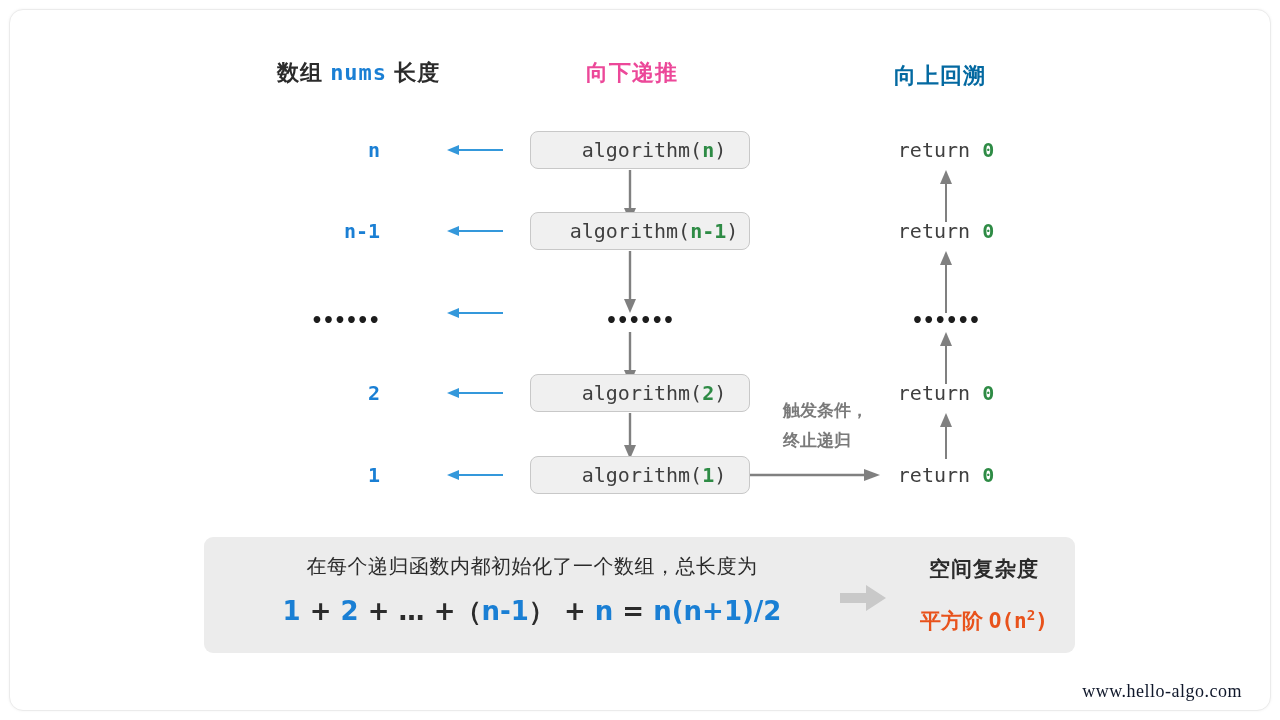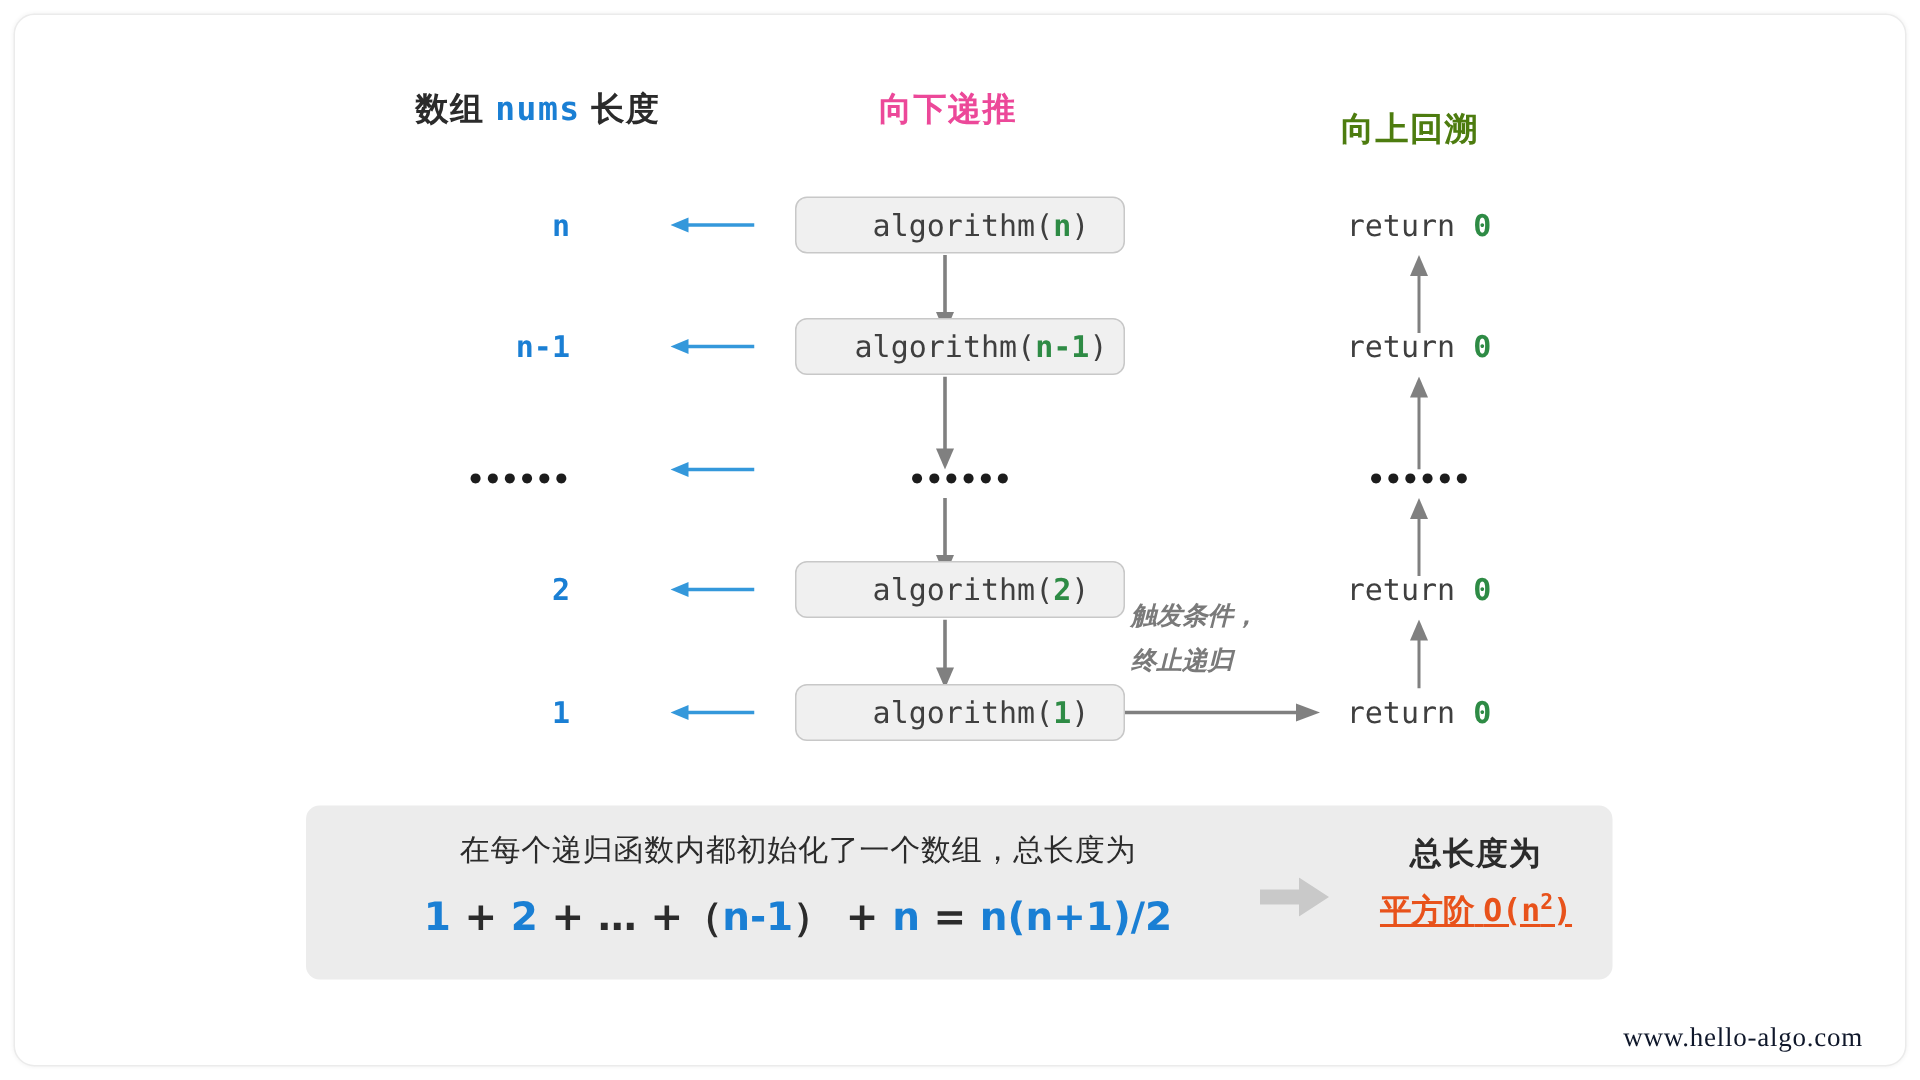--- a/index.html
+++ b/index.html
@@ -35,21 +35,21 @@
   
   .col-head {
     position: absolute;
     font-weight: bold;
     font-size: 22px;
     letter-spacing: 1px;
     white-space: nowrap;
   }
   .head-left  { left: 277px; top: 58px; color: #2b2b2b; text-align: center; }
   .head-mid   { left: 586px; top: 58px; color: #ec4899; }
-  .head-right { left: 894px; top: 71px; color: #4d7c0f; }
+  .head-right { left: 894px; top: 61px; color: #0369a1; }
   .head-left .mono-blue {
     font-family: "DejaVu Sans Mono", monospace;
     color: #1a7fd4;
     font-weight: bold;
   }
 
   
   .size-label {
     position: absolute;
     width: 120px;
@@ -155,28 +155,27 @@
     left: 750px;
     top: 475px;
     width: 130px;
     height: 16px;
     transform: translateY(-50%);
   }
 
   
   .trigger-note {
     position: absolute;
-    left: 754px;
+    left: 783px;
     top: 396px;
     font-weight: bold;
     font-size: 17px;
     color: #7a7a7a;
     line-height: 30px;
     white-space: nowrap;
-    font-style: italic;
   }
 
   
   .summary {
     position: absolute;
     left: 204px;
     top: 537px;
     width: 871px;
     height: 116px;
     background: #ececec;
@@ -223,26 +222,25 @@
     text-align: center;
   }
   .sum-title {
     font-size: 21px;
     font-weight: bold;
     color: #2b2b2b;
     letter-spacing: 1px;
     white-space: nowrap;
   }
   .sum-complexity {
-    margin-top: 10px;
+    margin-top: 24px;
     font-size: 21px;
     font-weight: bold;
     color: #e8521b;
     white-space: nowrap;
-    text-decoration: underline;
   }
   .sum-complexity .bigO {
     font-family: "DejaVu Sans Mono", monospace;
   }
   .sum-complexity sup {
     font-size: 0.68em;
     vertical-align: super;
   }
 
   
@@ -399,21 +397,21 @@
         <span class="op">=</span>
         <span class="bl">n(n+1)/2</span>
       </div>
     </div>
 
     <svg class="big-arrow" viewBox="0 0 46 26">
       <polygon points="0,8 26,8 26,0 46,13 26,26 26,18 0,18" fill="#c9c9c9"></polygon>
     </svg>
 
     <div class="summary-right">
-      <div class="sum-title">总长度为</div>
+      <div class="sum-title">空间复杂度</div>
       <div class="sum-complexity">
         <span>平方阶</span>
         <span class="bigO"><span>O(n</span><sup>2</sup><span>)</span></span>
       </div>
     </div>
   </div>
 
   <div class="watermark">www.hello-algo.com</div>
 </div>
 

